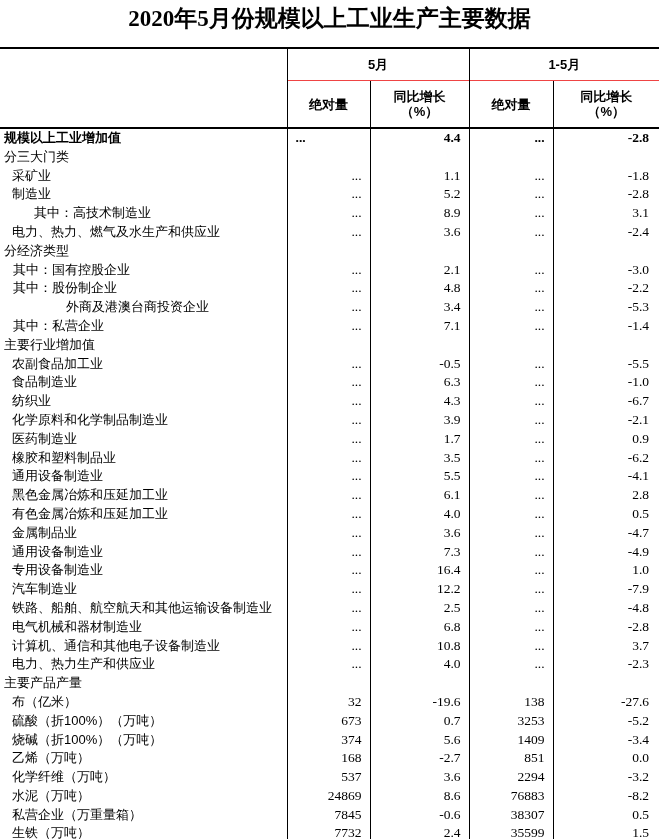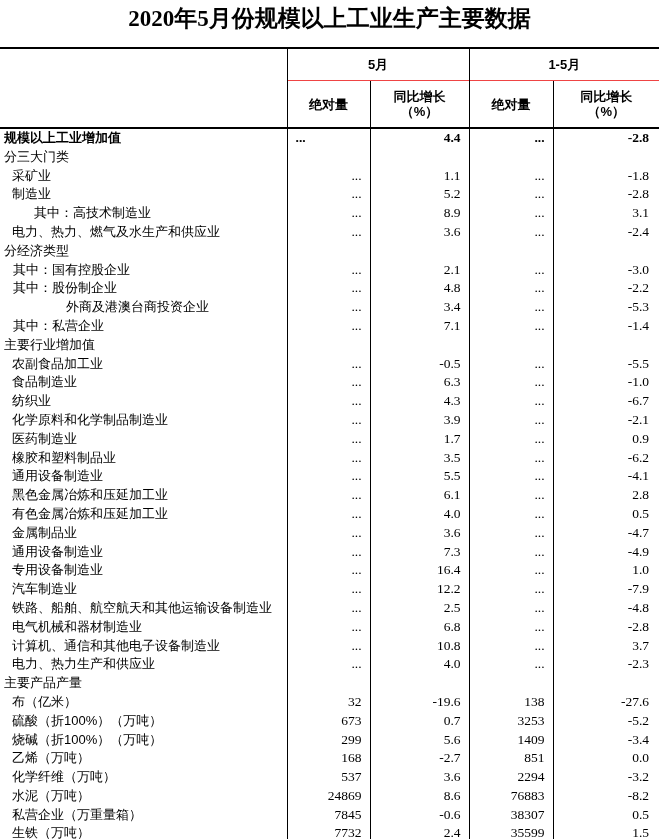--- a/index.html
+++ b/index.html
@@ -324,21 +324,21 @@
       </tr>
       <tr>
         <td class="label ind-1">硫酸（折100%）（万吨）</td>
         <td class="num bl c2">673</td>
         <td class="num bl c3">0.7</td>
         <td class="num bl c4">3253</td>
         <td class="num bl c5">-5.2</td>
       </tr>
       <tr>
         <td class="label ind-1">烧碱（折100%）（万吨）</td>
-        <td class="num bl c2">299</td>
+        <td class="num bl c2">374</td>
         <td class="num bl c3">5.6</td>
         <td class="num bl c4">1409</td>
         <td class="num bl c5">-3.4</td>
       </tr>
       <tr>
         <td class="label ind-1">乙烯（万吨）</td>
         <td class="num bl c2">168</td>
         <td class="num bl c3">-2.7</td>
         <td class="num bl c4">851</td>
         <td class="num bl c5">0.0</td>

